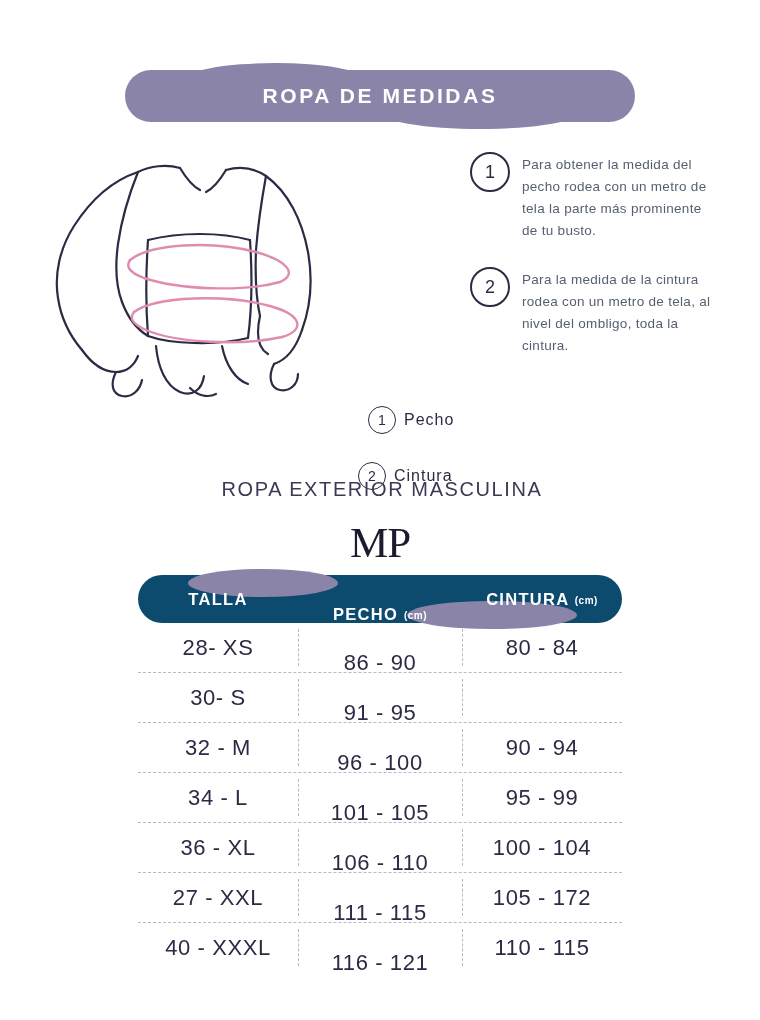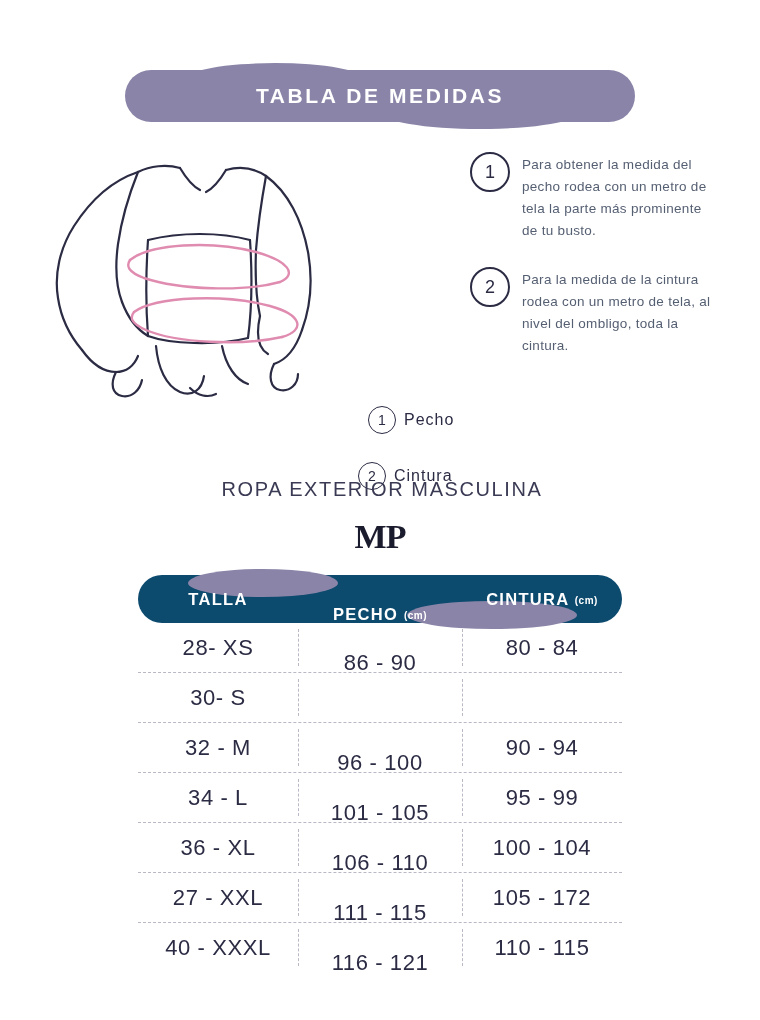--- a/index.html
+++ b/index.html
@@ -136,22 +136,22 @@
     color: #3a3a54;
   }
 
   
   .logo {
     position: absolute;
     left: 0; right: 0;
     top: 518px;
     text-align: center;
     font-family: "Liberation Serif", serif;
-    font-size: 34px;
-    font-weight: bold;
+    font-size: 43px;
+    font-weight: normal;
     letter-spacing: -1px;
     color: #1b1b2e;
   }
 
   
   .table-wrap {
     position: absolute;
     left: 138px;
     top: 575px;
     width: 484px;
@@ -219,21 +219,21 @@
     font-size: 22px;
     color: #2b2b44;
     letter-spacing: 0.6px;
   }
 </style>
 </head>
 <body>
 
 <div class="banner-wrap">
   <div class="banner">
-    <div class="banner-title">TABLA DE MEDIDAS</div>
+    <div class="banner-title">ROPA DE MEDIDAS</div>
   </div>
 </div>
 
 <div class="illustration">
   <svg width="450" height="290" viewBox="0 0 450 290">
     <g fill="none" stroke="#2b2b44" stroke-width="2.2" stroke-linecap="round" stroke-linejoin="round">
 
       <path d="M108 32 C 84 40, 62 58, 44 86 C 30 108, 24 134, 28 158 C 31 178, 40 196, 52 210"></path>
       <path d="M52 210 C 62 224, 74 232, 86 232 C 96 232, 104 226, 108 216"></path>
 
@@ -321,20 +321,21 @@
     <span class="vline vline-2"></span>
     <div class="cell col-size">28-  XS</div>
     <div class="cell col-chest">86 - 90</div>
     <div class="cell col-waist">80 - 84</div>
   </div>
 
   <div class="trow">
     <span class="vline vline-1"></span>
     <span class="vline vline-2"></span>
     <div class="cell col-size">30-   S</div>
+    <div class="cell col-chest">91 - 95</div>
   </div>
 
   <div class="trow">
     <span class="vline vline-1"></span>
     <span class="vline vline-2"></span>
     <div class="cell col-size">32 -  M</div>
     <div class="cell col-chest">96 - 100</div>
     <div class="cell col-waist">90 - 94</div>
   </div>
 

